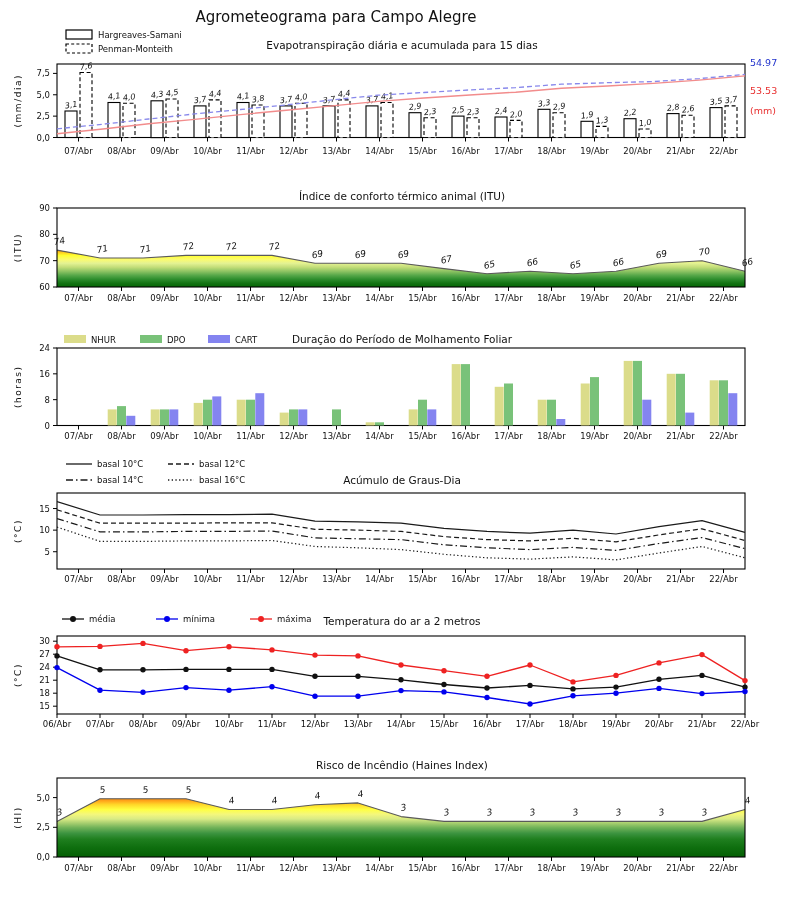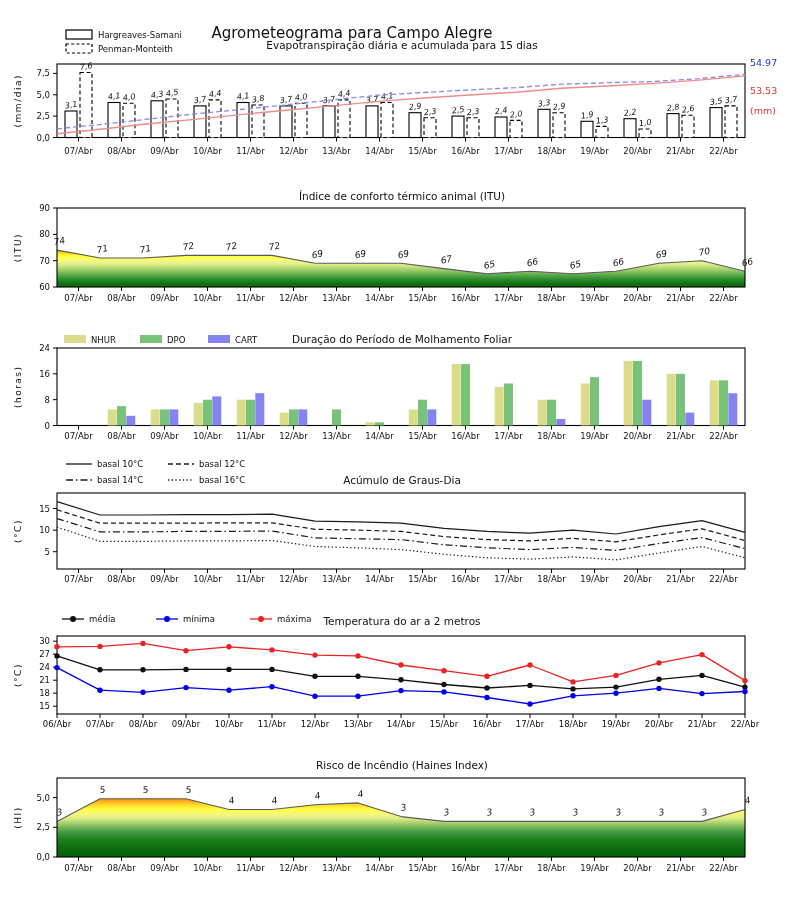--- a/index.html
+++ b/index.html
@@ -1,19 +1,19 @@
 <!DOCTYPE html>
 <html><head>
 <meta charset="utf-8">
 <style>
   html,body{margin:0;padding:0;background:#fff;}
   #page{position:relative;width:800px;height:900px;background:#ffffff;overflow:hidden;
         font-family:"DejaVu Sans","Liberation Sans",sans-serif;}
   #main-title{position:absolute;top:8px;left:0;width:672px;text-align:center;
-        font-size:15px;color:#111;font-weight:normal;margin:16px;}
+        font-size:15px;color:#111;font-weight:normal;margin:0;}
   #canvas{position:absolute;top:0;left:0;}
 </style>
 </head>
 <body>
 
 <div id="page">
   <h1 id="main-title">Agrometeograma para Campo Alegre</h1>
   <div id="canvas"><svg width="800" height="900" viewBox="0 0 800 900" xmlns="http://www.w3.org/2000/svg" style="font-family:'DejaVu Sans','Liberation Sans',sans-serif;fill:#111;">
         <g>
           <rect x="57" y="64" width="688" height="73.5" fill="none" stroke="#000" stroke-width="1.1"></rect>

